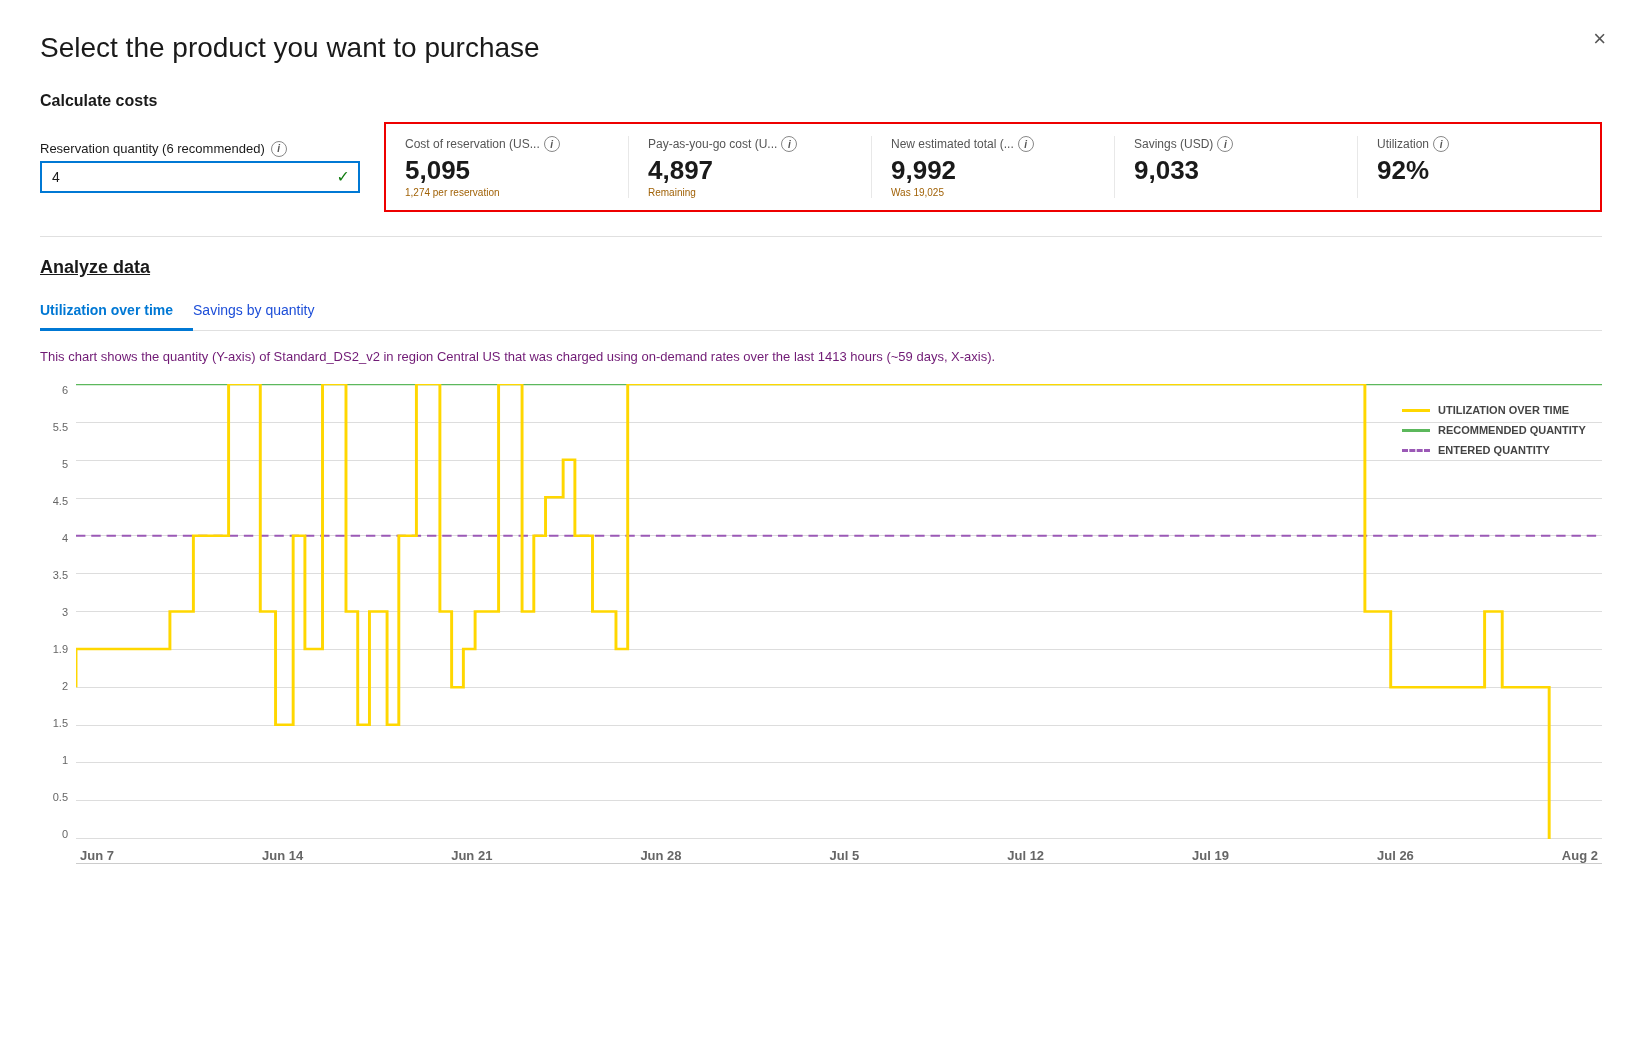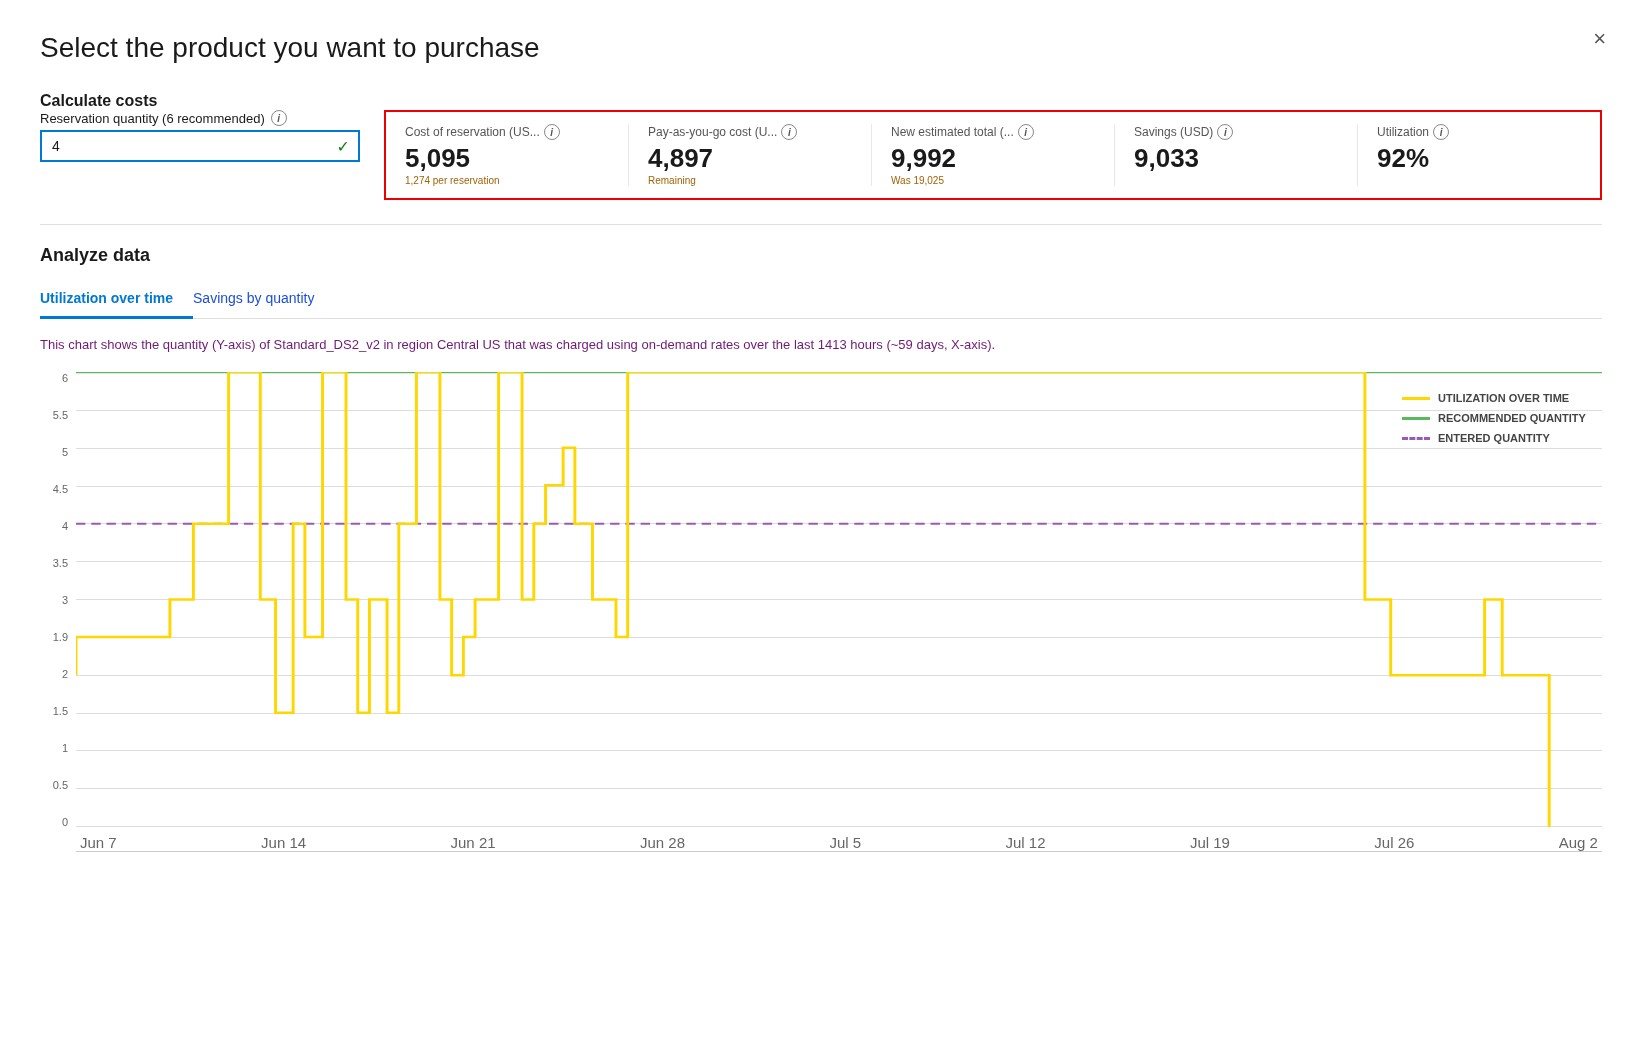--- a/index.html
+++ b/index.html
@@ -26,28 +26,29 @@
       cursor: pointer;
       color: #555;
       background: none;
       border: none;
       font-weight: 300;
       line-height: 1;
     }
     .section-title {
       font-size: 16px;
       font-weight: 600;
+      margin-bottom: 12px;
       color: #1a1a1a;
     }
     .calculate-section {
       margin-bottom: 24px;
     }
     .reservation-row {
       display: flex;
-      align-items: flex-start;
+      align-items: center;
       gap: 24px;
     }
     .input-group {
       display: flex;
       flex-direction: column;
       gap: 4px;
       min-width: 320px;
     }
     .input-label {
       font-size: 13px;
@@ -126,20 +127,21 @@
     .divider {
       border: none;
       border-top: 1px solid #e0e0e0;
       margin: 20px 0;
     }
     .analyze-section {}
     .analyze-title {
       font-size: 18px;
       font-weight: 600;
       margin-bottom: 16px;
+      text-decoration: underline;
     }
     .tabs {
       display: flex;
       gap: 0;
       border-bottom: 1px solid #e0e0e0;
       margin-bottom: 16px;
     }
     .tab {
       padding: 8px 20px 10px 0;
       font-size: 14px;
@@ -199,23 +201,24 @@
       bottom: 0;
       left: 0;
       right: 0;
       height: 24px;
       display: flex;
       justify-content: space-between;
       align-items: flex-end;
       padding: 0 4px;
     }
     .x-label {
-      font-size: 15px;
+      font-size: 13px;
       color: #666;
       text-align: center;
+      font-weight: bold;
     }
     .legend {
       position: absolute;
       right: 0;
       top: 20px;
       display: flex;
       flex-direction: column;
       gap: 8px;
       font-size: 11px;
       color: #444;

